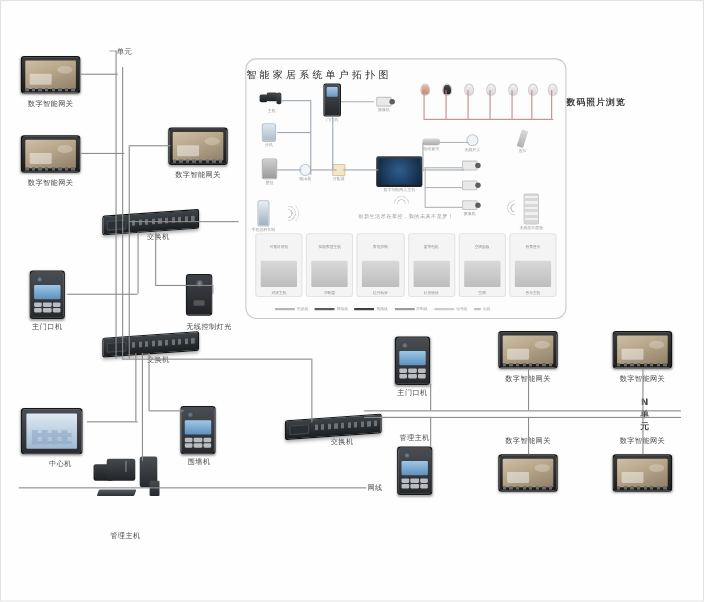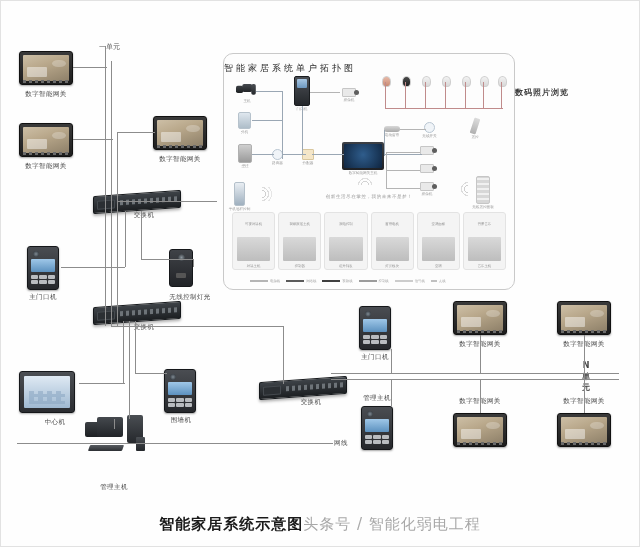--- a/index.html
+++ b/index.html
@@ -558,17 +558,14 @@
           <i style="width:6px;background:#c0c0c0"></i>
         <b style="font-weight:normal">无线</b>
         </span>
     </div>
   </div>
 
   <div id="features">
     <h4>数码照片浏览</h4>
   </div>
 
-  <div id="caption">
-    <span class="main">智能家居系统示意图</span><span class="wm">头条号 / 智能化弱电工程</span>
-  </div>
 
 </div>
 
 </body></html>

